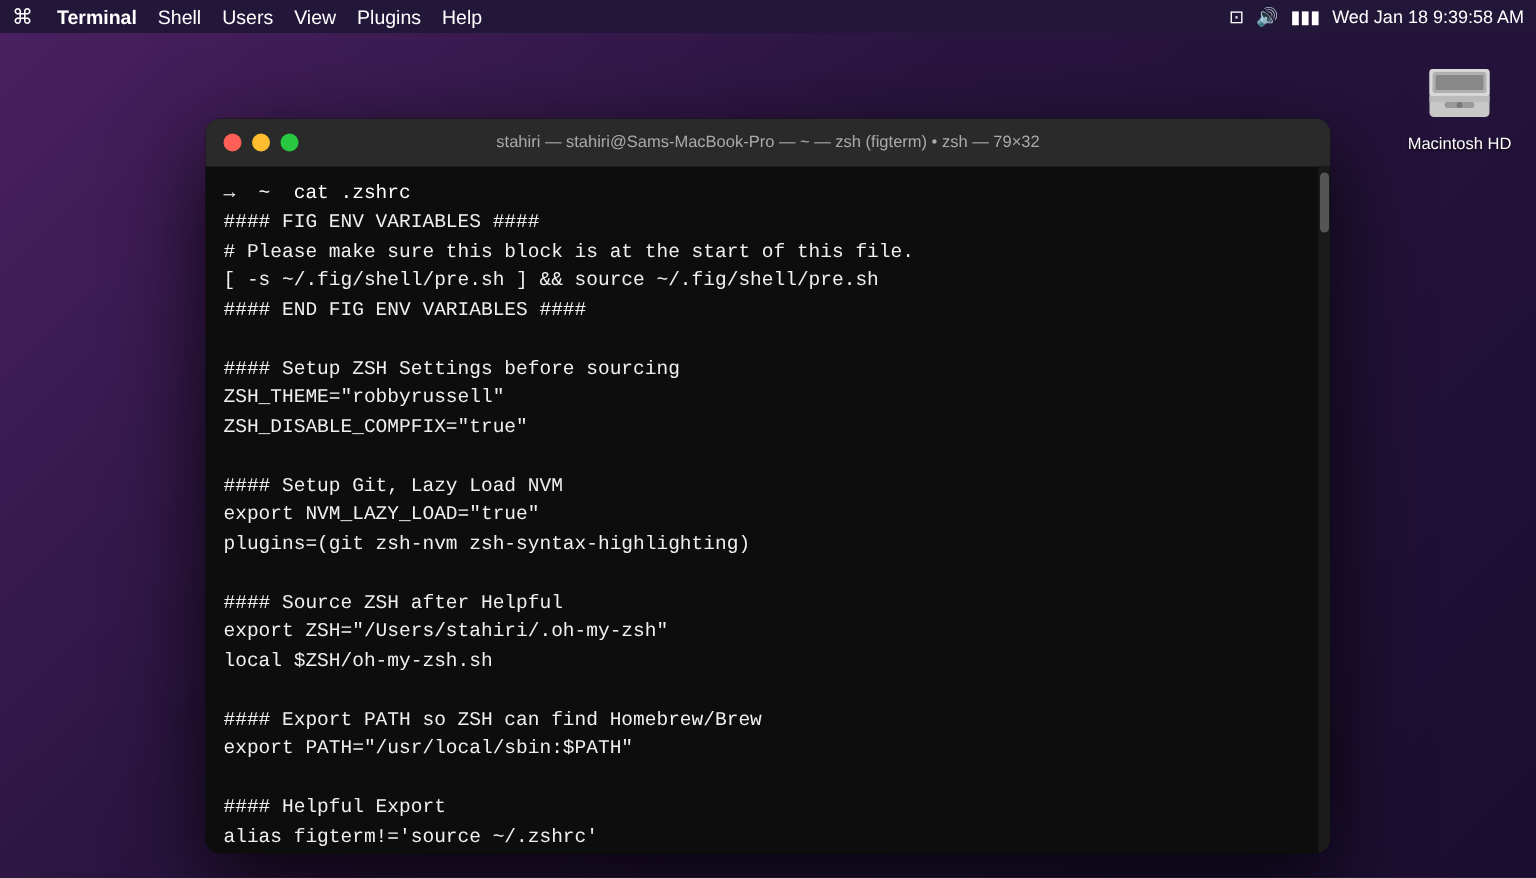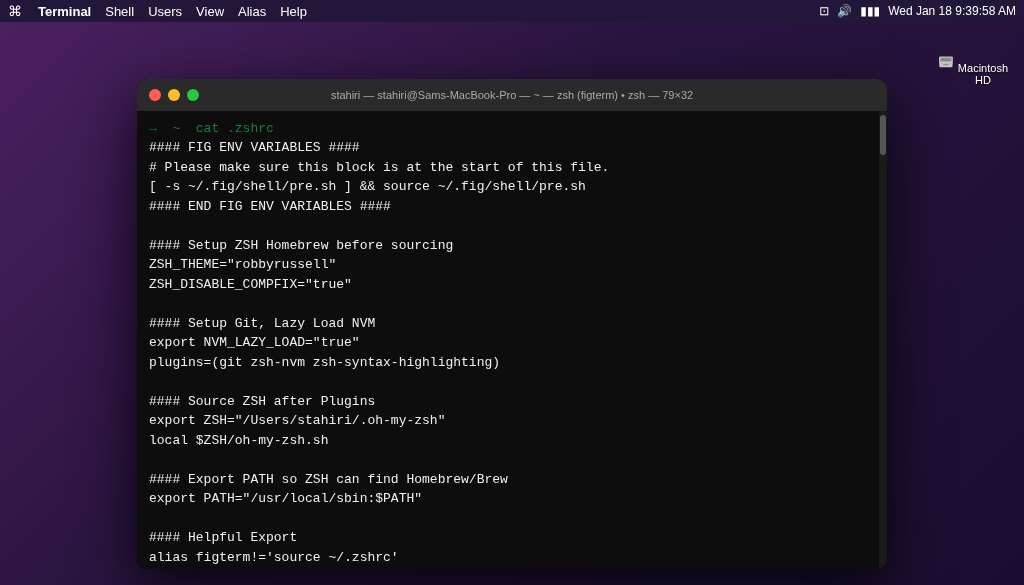--- a/index.html
+++ b/index.html
@@ -68,22 +68,22 @@
       align-items: center;
       justify-content: center;
     }
 
     
     .desktop-icon {
       position: absolute;
       top: 16px;
       right: 16px;
       display: flex;
-      flex-direction: row;
-      align-items: flex-end;
+      flex-direction: column;
+      align-items: center;
       gap: 4px;
       cursor: default;
       width: 70px;
     }
 
     .hd-icon {
       width: 48px;
       height: 48px;
     }
 
@@ -176,38 +176,38 @@
       width: 6px;
       height: 40px;
       background: #555;
       border-radius: 3px;
       position: absolute;
       top: 4px;
       left: 1px;
     }
 
     .prompt-line {
-      color: #15803d;
+      color: #ffffff;
     }
 
     @keyframes blink {
       50% { opacity: 0; }
     }
   </style>
 </head>
 <body>
 
 <div class="menubar">
   <span class="menubar-apple">⌘</span>
   <div class="menubar-items">
     <span class="menubar-item active">Terminal</span>
     <span class="menubar-item">Shell</span>
     <span class="menubar-item">Users</span>
     <span class="menubar-item">View</span>
-    <span class="menubar-item">Alias</span>
+    <span class="menubar-item">Plugins</span>
     <span class="menubar-item">Help</span>
   </div>
   <div class="menubar-right">
 
     <span>⊡</span>
     <span>🔊</span>
     <span>▮▮▮</span>
     <span>Wed Jan 18  9:39:58 AM</span>
   </div>
 </div>
@@ -242,29 +242,29 @@
       <span class="title-text">stahiri — stahiri@Sams-MacBook-Pro — ~ — zsh (figterm) • zsh — 79×32</span>
     </div>
 
     <div class="terminal-body-container">
       <div class="terminal-content"><span class="prompt-line">→  ~  cat .zshrc</span>
 <span>#### FIG ENV VARIABLES ####</span>
 <span># Please make sure this block is at the start of this file.</span>
 <span>[ -s ~/.fig/shell/pre.sh ] &amp;&amp; source ~/.fig/shell/pre.sh</span>
 <span>#### END FIG ENV VARIABLES ####</span>
 
-<span>#### Setup ZSH Homebrew before sourcing</span>
+<span>#### Setup ZSH Settings before sourcing</span>
 <span>ZSH_THEME="robbyrussell"</span>
 <span>ZSH_DISABLE_COMPFIX="true"</span>
 
 <span>#### Setup Git, Lazy Load NVM</span>
 <span>export NVM_LAZY_LOAD="true"</span>
 <span>plugins=(git zsh-nvm zsh-syntax-highlighting)</span>
 
-<span>#### Source ZSH after Plugins</span>
+<span>#### Source ZSH after Helpful</span>
 <span>export ZSH="/Users/stahiri/.oh-my-zsh"</span>
 <span>local $ZSH/oh-my-zsh.sh</span>
 
 <span>#### Export PATH so ZSH can find Homebrew/Brew</span>
 <span>export PATH="/usr/local/sbin:$PATH"</span>
 
 <span>#### Helpful Export</span>
 <span>alias figterm!='source ~/.zshrc'</span>
 
 

